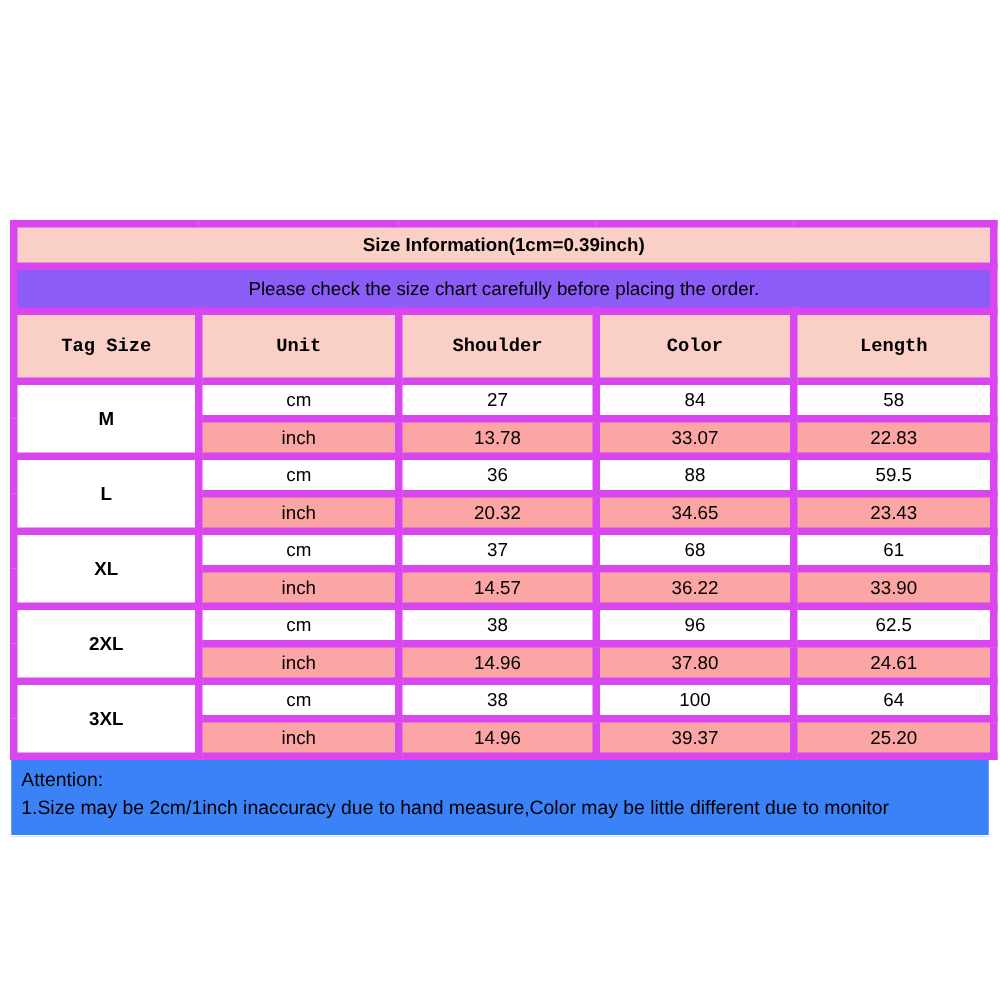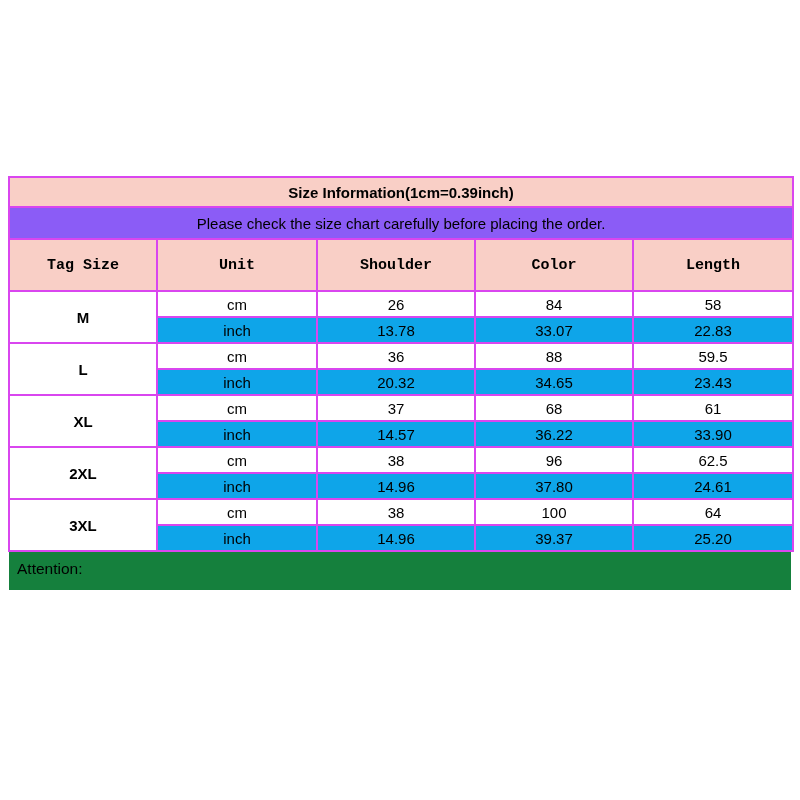--- a/index.html
+++ b/index.html
@@ -22,21 +22,21 @@
     top: 176px;
     width: 784px;
   }
   table.size-table {
     width: 784px;
     border-collapse: collapse;
     table-layout: fixed;
     background: #f9cfc6;
   }
   table.size-table td {
-    border: 2px solid #d946ef;
+    border: 6px solid #d946ef;
     padding: 0;
     text-align: center;
     vertical-align: middle;
     color: #000000;
     font-size: 15px;
     height: 24px;
   }
   .title-cell {
     font-weight: bold;
     font-size: 16px;
@@ -57,29 +57,29 @@
   }
   .tag-cell {
     font-weight: bold;
     font-size: 19px;
     background: #ffffff;
   }
   .row-cm {
     background: #ffffff;
   }
   .row-inch {
-    background: #0ea5e9;
+    background: #fca5a5;
   }
   td.unit-cell {
     font-size: 15px;
   }
   #attention {
     width: 784px;
     box-sizing: border-box;
-    background: #15803d;
+    background: #3b82f6;
     border: 1px solid #ffffff;
     border-top: none;
     padding: 6px 8px 10px 8px;
   }
   #attention div {
     color: #000000;
     font-size: 15.5px;
     line-height: 1.42;
     white-space: pre;
   }
@@ -109,21 +109,21 @@
           <td class="header-cell">Tag Size</td>
           <td class="header-cell">Unit</td>
           <td class="header-cell">Shoulder</td>
           <td class="header-cell">Color</td>
           <td class="header-cell">Length</td>
         </tr>
 
         <tr class="row-cm">
           <td class="tag-cell" rowspan="2">M</td>
           <td class="unit-cell">cm</td>
-          <td>26</td>
+          <td>27</td>
           <td>84</td>
           <td>58</td>
         </tr>
         <tr class="row-inch">
           <td class="unit-cell">inch</td>
           <td>13.78</td>
           <td>33.07</td>
           <td>22.83</td>
         </tr>
 
@@ -180,16 +180,17 @@
           <td class="unit-cell">inch</td>
           <td>14.96</td>
           <td>39.37</td>
           <td>25.20</td>
         </tr>
       </tbody>
     </table>
 
     <div id="attention">
       <div>Attention:</div>
+      <div>1.Size may be 2cm/1inch inaccuracy due to hand measure,Color may be little different due to monitor</div>
     </div>
 
   </div>
 </div>
 
 </body></html>

